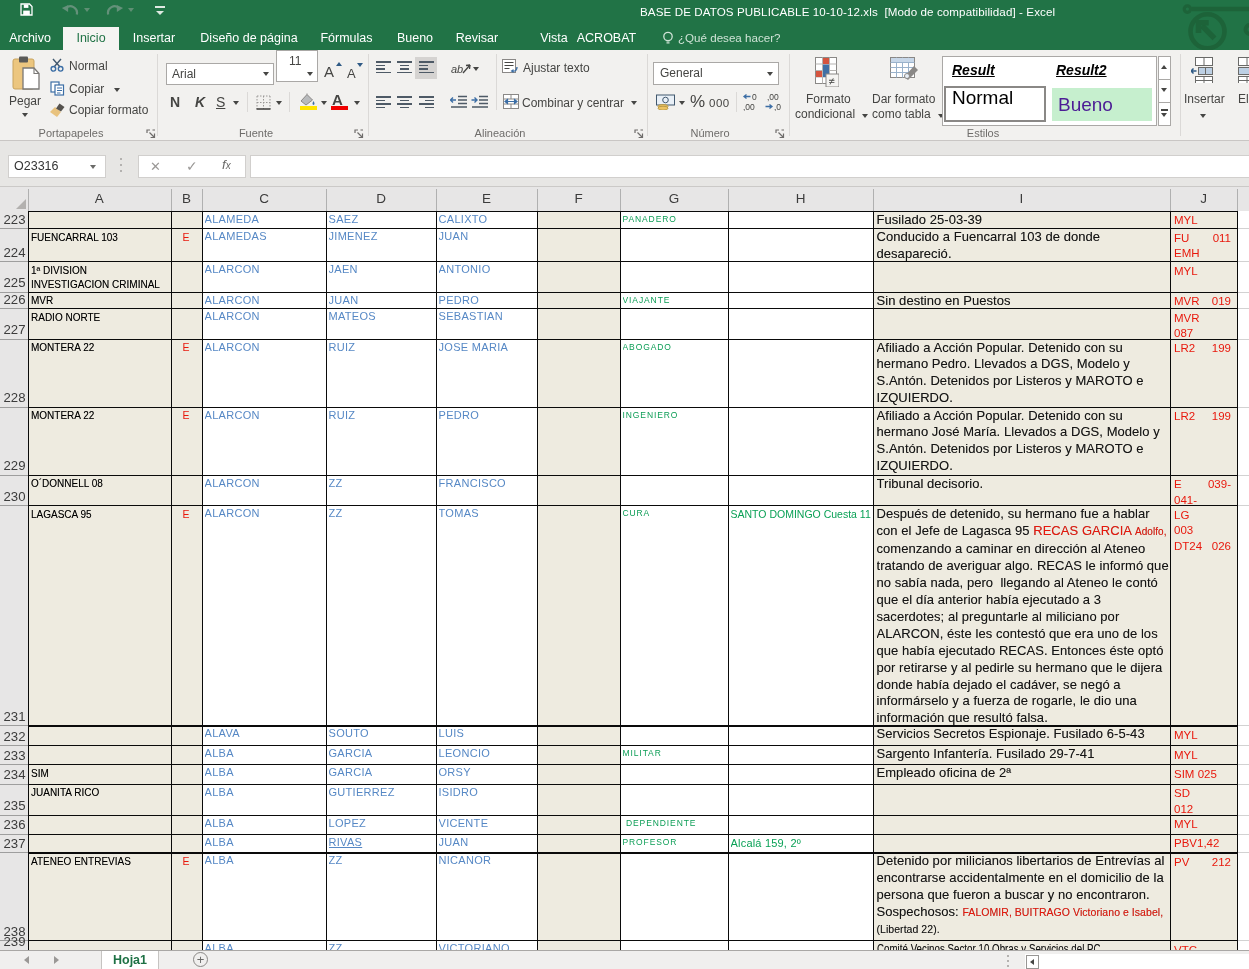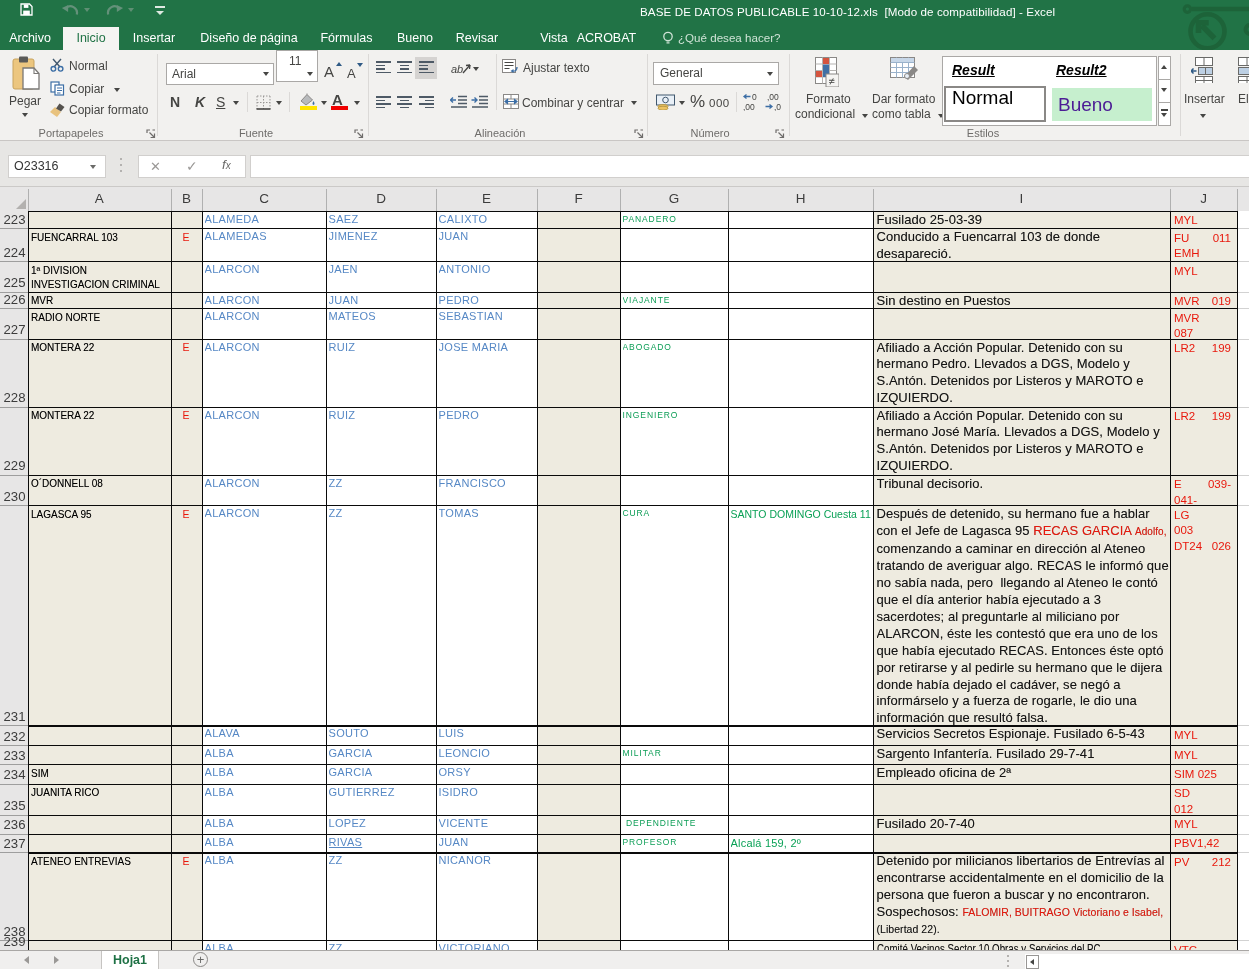--- a/index.html
+++ b/index.html
@@ -502,21 +502,20 @@
 <div class="cell tI" style="left:876.5px;top:1.0px;width:292.5px;line-height:16.95px">Fusilado 25-03-39</div>
 <div class="cell tI" style="left:876.5px;top:18.5px;width:292.5px;line-height:16.95px">Conducido a Fuencarral 103 de donde<br>desapareció.</div>
 <div class="cell tI" style="left:876.5px;top:82.0px;width:292.5px;line-height:16.95px">Sin destino en Puestos</div>
 <div class="cell tI" style="left:876.5px;top:129.0px;width:292.5px;line-height:16.95px">Afiliado a Acción Popular. Detenido con su<br>hermano Pedro. Llevados a DGS, Modelo y<br>S.Antón. Detenidos por Listeros y MAROTO e<br>IZQUIERDO.</div>
 <div class="cell tI" style="left:876.5px;top:197.0px;width:292.5px;line-height:16.95px">Afiliado a Acción Popular. Detenido con su<br>hermano José María. Llevados a DGS, Modelo y<br>S.Antón. Detenidos por Listeros y MAROTO e<br>IZQUIERDO.</div>
 <div class="cell tI" style="left:876.5px;top:265.0px;width:292.5px;line-height:16.95px">Tribunal decisorio.</div>
 <div class="cell tI" style="left:876.5px;top:295.5px;width:292.5px;line-height:16.95px">Después de detenido, su hermano fue a hablar<br>con el Jefe de Lagasca 95 <span class="red">RECAS GARCIA <span class="small">Adolfo,</span></span><br>comenzando a caminar en dirección al Ateneo<br>tratando de averiguar algo. RECAS le informó que<br>no sabía nada, pero&nbsp; llegando al Ateneo le contó<br>que el día anterior había ejecutado a 3<br>sacerdotes; al preguntarle al miliciano por<br>ALARCON, éste les contestó que era uno de los<br>que había ejecutado RECAS. Entonces éste optó<br>por retirarse y al pedirle su hermano que le dijera<br>donde había dejado el cadáver, se negó a<br>informárselo y a fuerza de rogarle, le dio una<br>información que resultó falsa.</div>
 <div class="cell tI" style="left:876.5px;top:515.8px;width:292.5px;line-height:16.95px">Servicios Secretos Espionaje. Fusilado 6-5-43</div>
 <div class="cell tI" style="left:876.5px;top:535.5px;width:292.5px;line-height:16.95px">Sargento Infantería. Fusilado 29-7-41</div>
 <div class="cell tI" style="left:876.5px;top:554.5px;width:292.5px;line-height:16.95px">Empleado oficina de 2ª</div>
-<div class="cell tI" style="left:876.5px;top:605.1px;width:292.5px;line-height:16.95px">Fusilado 20-7-40</div>
 <div class="cell tI" style="left:876.5px;top:642.9px;width:292.5px;line-height:16.95px">Detenido por milicianos libertarios de Entrevías al<br>encontrarse accidentalmente en el domicilio de la<br>persona que fueron a buscar y no encontraron.<br>Sospechosos: <span class="red" style="font-size:10.5px">FALOMIR, BUITRAGO Victoriano e Isabel,</span><br><span style="font-size:10.5px">(Libertad 22).</span></div>
 <div class="cell tI" style="left:876.5px;top:730.5px;width:292.5px;line-height:16.95px"><span style="display:inline-block;transform:scaleX(0.745);transform-origin:0 0;white-space:nowrap">Comité Vecinos Sector 10 Obras y Servicios del PC</span></div>
 <div class="cell tJ" style="left:1174.0px;top:2.5px;width:62.0px;position:absolute">MYL</div>
 <div class="cell tJ" style="left:1174.0px;top:20.0px;width:62.0px;position:absolute">FU<span style="position:absolute;right:5px">011</span><br>EMH</div>
 <div class="cell tJ" style="left:1174.0px;top:53.0px;width:62.0px;position:absolute">MYL</div>
 <div class="cell tJ" style="left:1174.0px;top:83.5px;width:62.0px;position:absolute">MVR<span style="position:absolute;right:5px">019</span></div>
 <div class="cell tJ" style="left:1174.0px;top:100.0px;width:62.0px;position:absolute">MVR<br>087</div>
 <div class="cell tJ" style="left:1174.0px;top:130.5px;width:62.0px;position:absolute">LR2<span style="position:absolute;right:5px">199</span></div>
 <div class="cell tJ" style="left:1174.0px;top:198.5px;width:62.0px;position:absolute">LR2<span style="position:absolute;right:5px">199</span></div>
 <div class="cell tJ" style="left:1174.0px;top:266.5px;width:62.0px;position:absolute">E<span style="position:absolute;right:5px">039-</span><br>041-</div>

